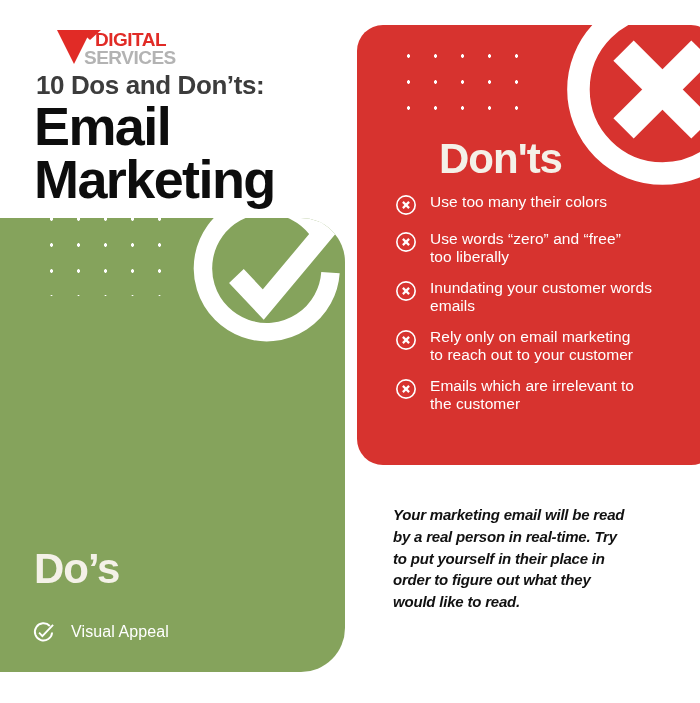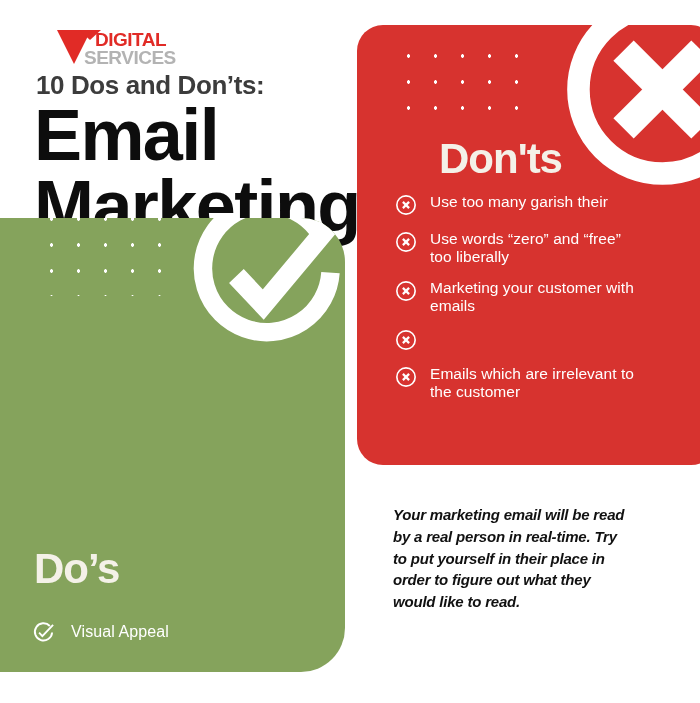--- a/index.html
+++ b/index.html
@@ -36,21 +36,21 @@
     font-size: 26px;
     font-weight: 600;
     color: #3c3c3c;
     letter-spacing: -0.4px;
     white-space: nowrap;
   }
   .main-title {
     position: absolute;
     left: 34px;
     top: 100px;
-    font-size: 72px;
+    font-size: 54px;
     line-height: 0.98;
     font-weight: 700;
     color: #0d0d0d;
     letter-spacing: -1.6px;
     white-space: pre-line;
   }
 
   
   .panel-green {
     position: absolute;
@@ -263,21 +263,21 @@
     <div class="list-donts">
 
       <div class="dont-item">
         <span class="ico">
           <svg width="22" height="22" viewBox="0 0 24 24" xmlns="http://www.w3.org/2000/svg">
             <circle cx="12" cy="12" r="10" fill="none" stroke="#ffffff" stroke-width="1.8"></circle>
             <line x1="8.6" y1="8.6" x2="15.4" y2="15.4" stroke="#ffffff" stroke-width="2.4"></line>
             <line x1="15.4" y1="8.6" x2="8.6" y2="15.4" stroke="#ffffff" stroke-width="2.4"></line>
           </svg>
         </span>
-        <span class="txt">Use too many garish their</span>
+        <span class="txt">Use too many their colors</span>
       </div>
 
       <div class="dont-item">
         <span class="ico">
           <svg width="22" height="22" viewBox="0 0 24 24" xmlns="http://www.w3.org/2000/svg">
             <circle cx="12" cy="12" r="10" fill="none" stroke="#ffffff" stroke-width="1.8"></circle>
             <line x1="8.6" y1="8.6" x2="15.4" y2="15.4" stroke="#ffffff" stroke-width="2.4"></line>
             <line x1="15.4" y1="8.6" x2="8.6" y2="15.4" stroke="#ffffff" stroke-width="2.4"></line>
           </svg>
         </span>
@@ -286,32 +286,34 @@
       </div>
 
       <div class="dont-item">
         <span class="ico">
           <svg width="22" height="22" viewBox="0 0 24 24" xmlns="http://www.w3.org/2000/svg">
             <circle cx="12" cy="12" r="10" fill="none" stroke="#ffffff" stroke-width="1.8"></circle>
             <line x1="8.6" y1="8.6" x2="15.4" y2="15.4" stroke="#ffffff" stroke-width="2.4"></line>
             <line x1="15.4" y1="8.6" x2="8.6" y2="15.4" stroke="#ffffff" stroke-width="2.4"></line>
           </svg>
         </span>
-        <span class="txt">Marketing your customer with
+        <span class="txt">Inundating your customer words
 emails</span>
       </div>
 
       <div class="dont-item">
         <span class="ico">
           <svg width="22" height="22" viewBox="0 0 24 24" xmlns="http://www.w3.org/2000/svg">
             <circle cx="12" cy="12" r="10" fill="none" stroke="#ffffff" stroke-width="1.8"></circle>
             <line x1="8.6" y1="8.6" x2="15.4" y2="15.4" stroke="#ffffff" stroke-width="2.4"></line>
             <line x1="15.4" y1="8.6" x2="8.6" y2="15.4" stroke="#ffffff" stroke-width="2.4"></line>
           </svg>
         </span>
+        <span class="txt">Rely only on email marketing
+to reach out to your customer</span>
       </div>
 
       <div class="dont-item">
         <span class="ico">
           <svg width="22" height="22" viewBox="0 0 24 24" xmlns="http://www.w3.org/2000/svg">
             <circle cx="12" cy="12" r="10" fill="none" stroke="#ffffff" stroke-width="1.8"></circle>
             <line x1="8.6" y1="8.6" x2="15.4" y2="15.4" stroke="#ffffff" stroke-width="2.4"></line>
             <line x1="15.4" y1="8.6" x2="8.6" y2="15.4" stroke="#ffffff" stroke-width="2.4"></line>
           </svg>
         </span>

